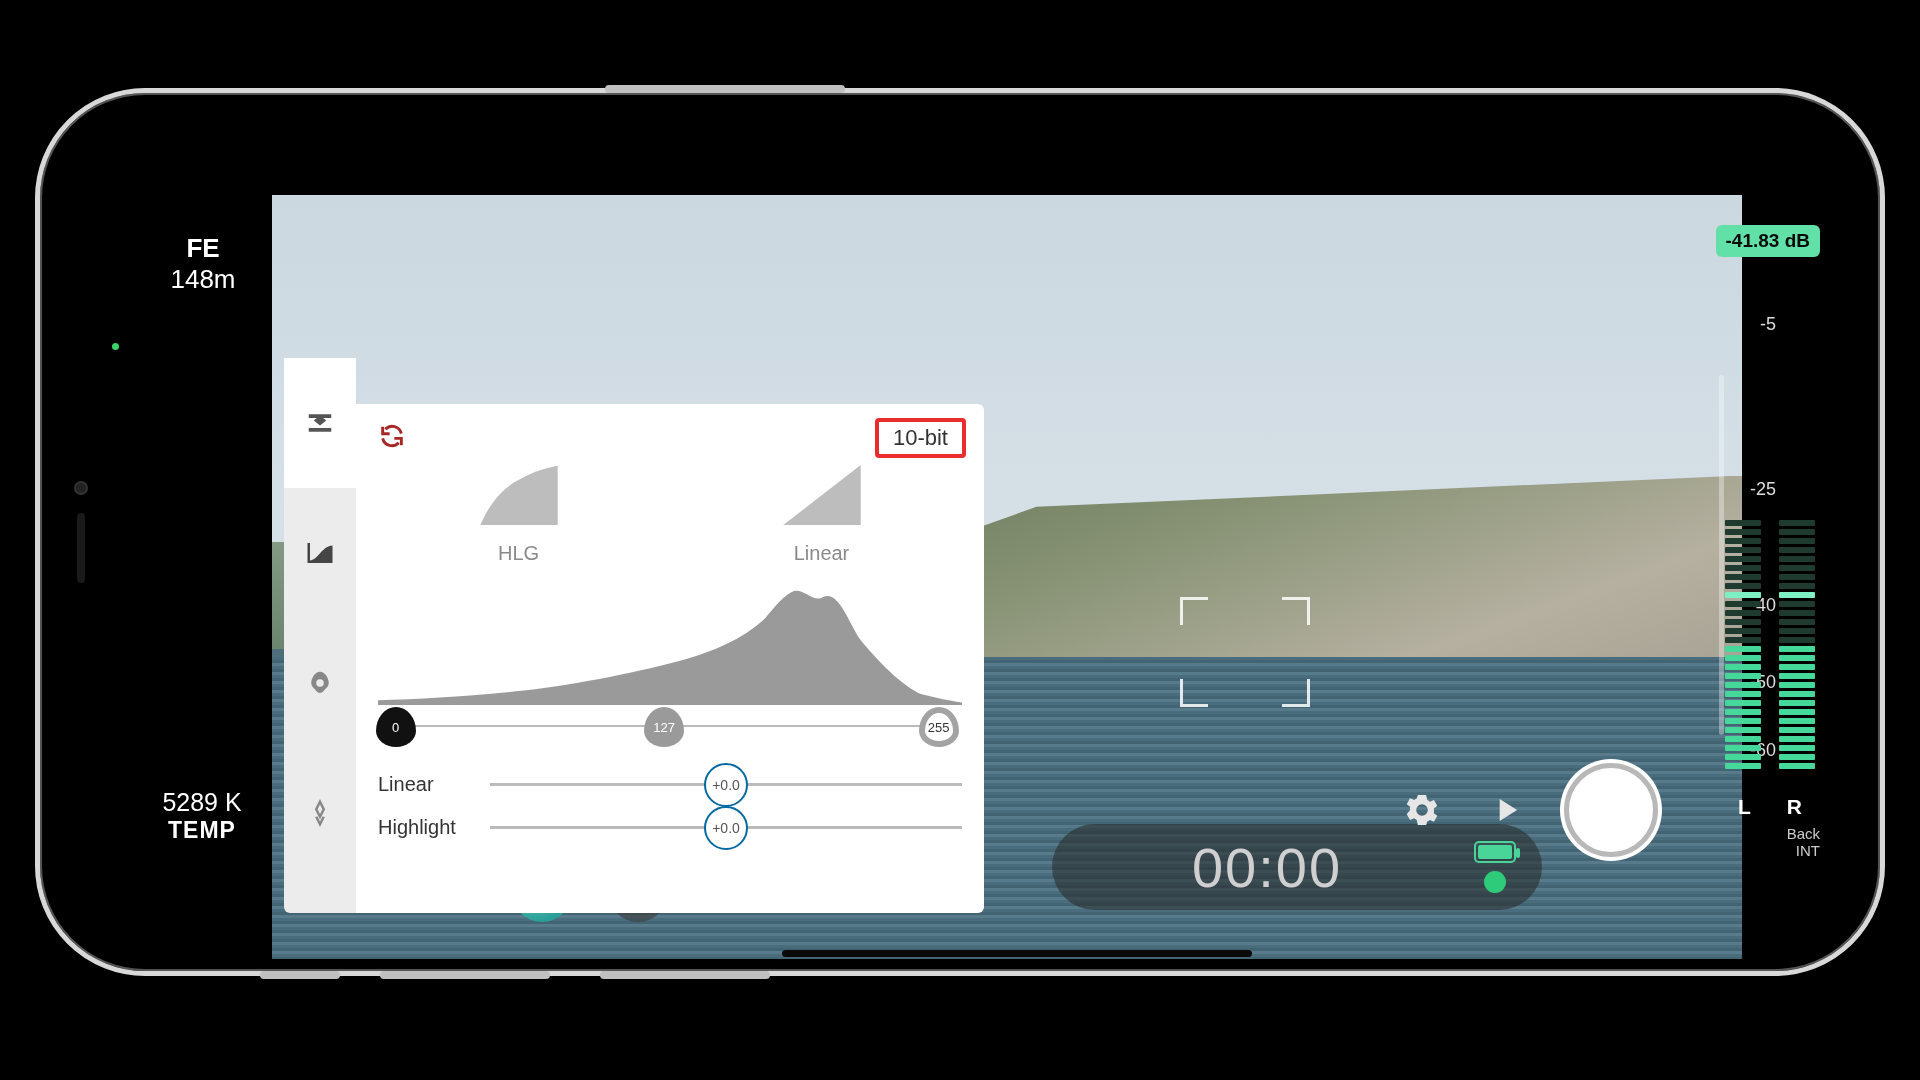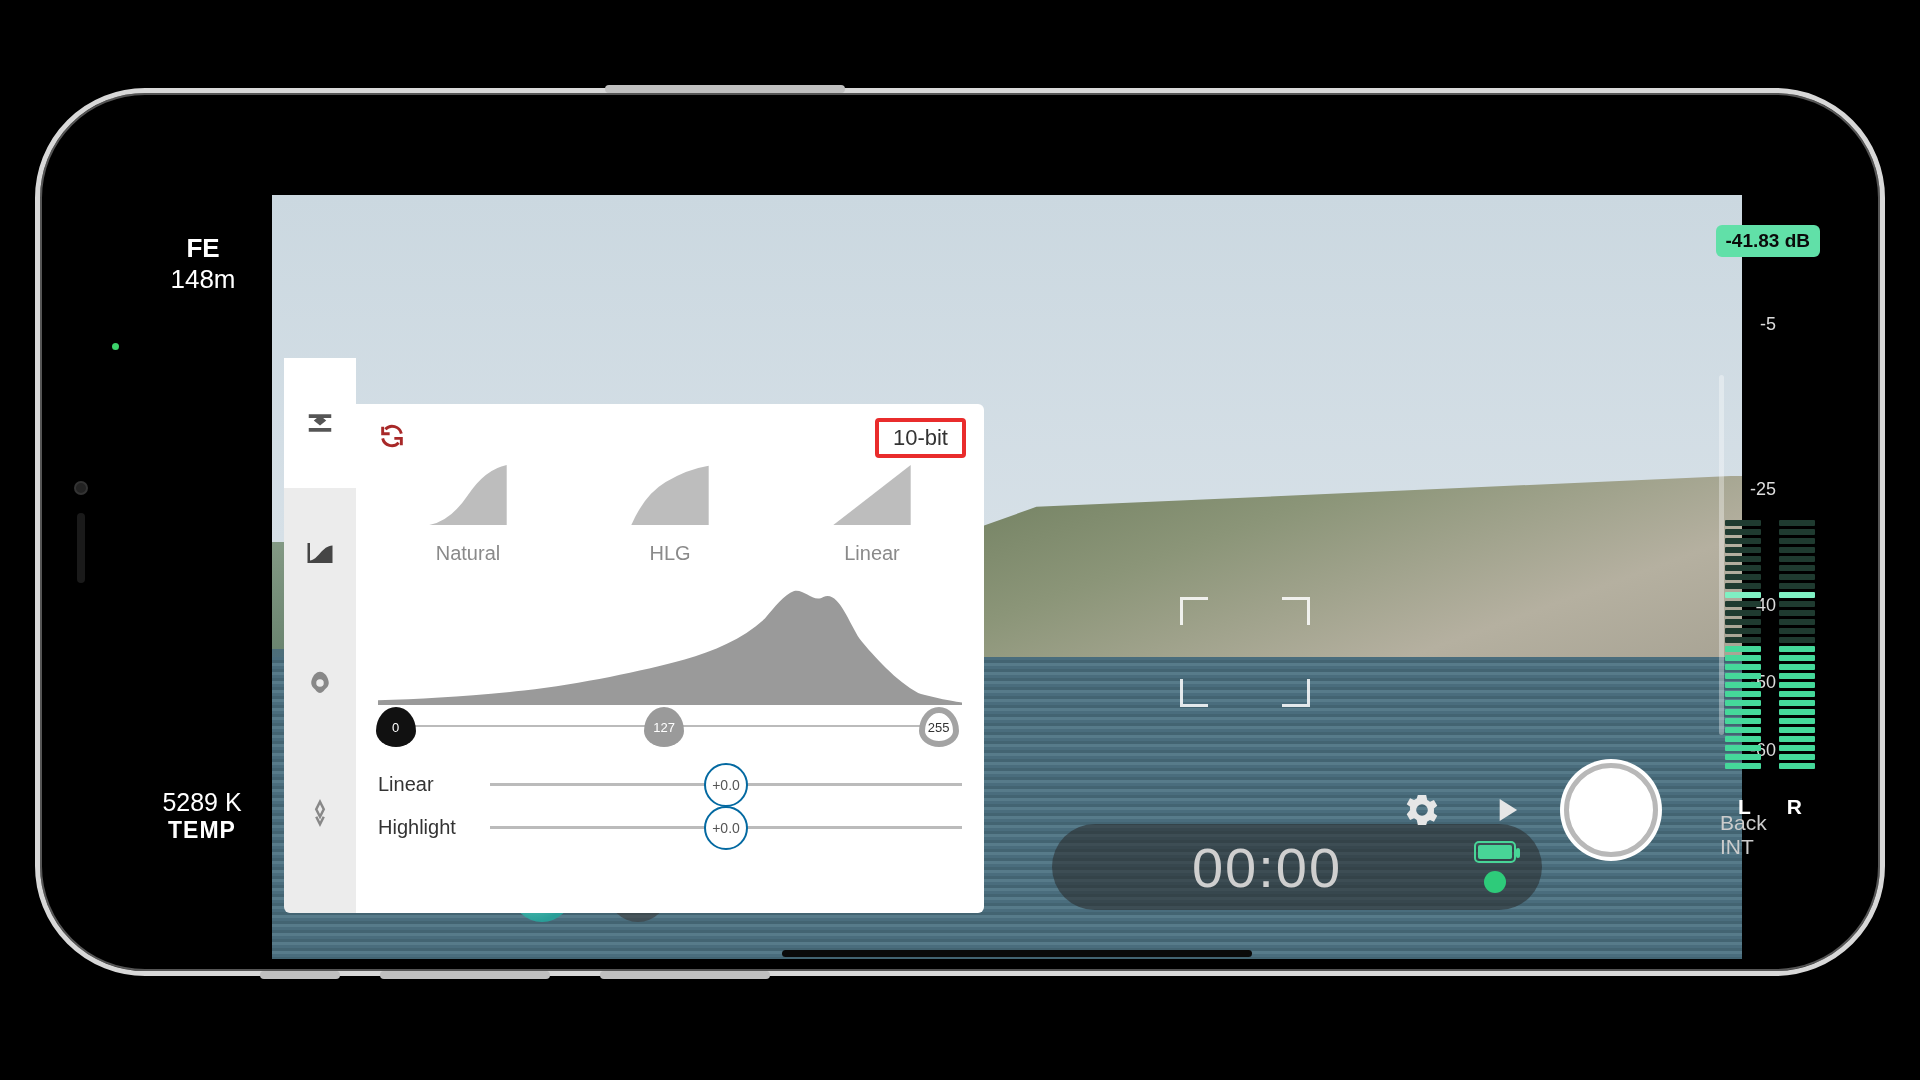--- a/index.html
+++ b/index.html
@@ -70,21 +70,21 @@
 .audio-pane { position: absolute; right: 48px; top: 120px; width: 130px; bottom: 100px; color: #fff; }
 .db-badge { position: absolute; right: 0; top: 0; background: #61e0a8; color: #0a0a0a; font-size: 19px; font-weight: 600; padding: 5px 10px; border-radius: 6px; }
 .scale { position: absolute; right: 0; top: 60px; bottom: 90px; width: 100%; }
 .tick { position: absolute; right: 44px; font-size: 18px; color: #ddd; }
 .meters { position: absolute; right: 0; bottom: 90px; width: 100px; height: 300px; display: flex; gap: 18px; justify-content: center; }
 .meter { width: 36px; display: flex; flex-direction: column-reverse; gap: 3px; }
 .meter .seg { height: 6px; background: #1f3b30; border-radius: 1px; }
 .meter .seg.on { background: #45d89a; }
 .meter .seg.peak { background: #7ff0c3; }
 .meter-labels { position: absolute; right: 0; bottom: 40px; width: 100px; display: flex; justify-content: space-around; font-size: 21px; font-weight: 700; }
-.audio-src { position: absolute; right: 0; bottom: 0; width: 100px; text-align: left; font-size: 21px; color: #ccc; }
+.audio-src { position: absolute; right: 0; bottom: 0; width: 100px; text-align: right; font-size: 15px; color: #ccc; }
 
 
 .bottom-bar { position: absolute; left: 220px; bottom: 95px; right: 200px; height: 120px; }
 .timecode-pill { position: absolute; left: 560px; bottom: 15px; width: 490px; height: 86px; background: rgba(40,40,40,0.55); border-radius: 45px; display: flex; align-items: center; padding: 0 26px; gap: 18px; }
 .timecode { font-size: 56px; color: #cfcfcf; font-weight: 300; letter-spacing: 2px; font-variant-numeric: tabular-nums; flex: 1; text-align: center; }
 .batt { width: 42px; height: 22px; border: 2px solid #48d597; border-radius: 5px; position: relative; }
 .batt::after { content:""; position: absolute; right:-6px; top:5px; width:4px; height:10px; background:#48d597; border-radius: 2px; }
 .batt-fill { position: absolute; inset: 2px; background: #48d597; border-radius: 2px; }
 .storage { width: 22px; height: 22px; border-radius: 50%; background: #2ecb7a; }
 .home-ind { position: absolute; left: 50%; bottom: -32px; transform: translateX(-50%); width: 470px; height: 7px; background: #0a0a0a; border-radius: 4px; }
@@ -321,26 +321,20 @@
                 <path d="M4 4v6h6M20 20v-6h-6"></path>
                 <path d="M20 10A8 8 0 006.3 6.3M4 14a8 8 0 0013.7 3.7"></path>
               </svg>
           </div>
         </div>
         <div class="bit-badge">10-bit</div>
 
         <div class="curves">
           <div class="curve-btn">
             <svg class="curve-shape" viewBox="0 0 100 80">
-                <path d="M5 75 Q30 70 50 40 Q70 10 95 5 L95 75 Z" fill="#bdbdbd"></path>
-              </svg>
-            <div class="curve-label">Natural</div>
-          </div>
-          <div class="curve-btn">
-            <svg class="curve-shape" viewBox="0 0 100 80">
                 <path d="M5 75 Q20 40 45 25 Q70 10 95 6 L95 75 Z" fill="#bdbdbd"></path>
               </svg>
             <div class="curve-label">HLG</div>
           </div>
           <div class="curve-btn">
             <svg class="curve-shape" viewBox="0 0 100 80">
                 <path d="M5 75 L95 5 L95 75 Z" fill="#bdbdbd"></path>
               </svg>
             <div class="curve-label">Linear</div>
           </div>

